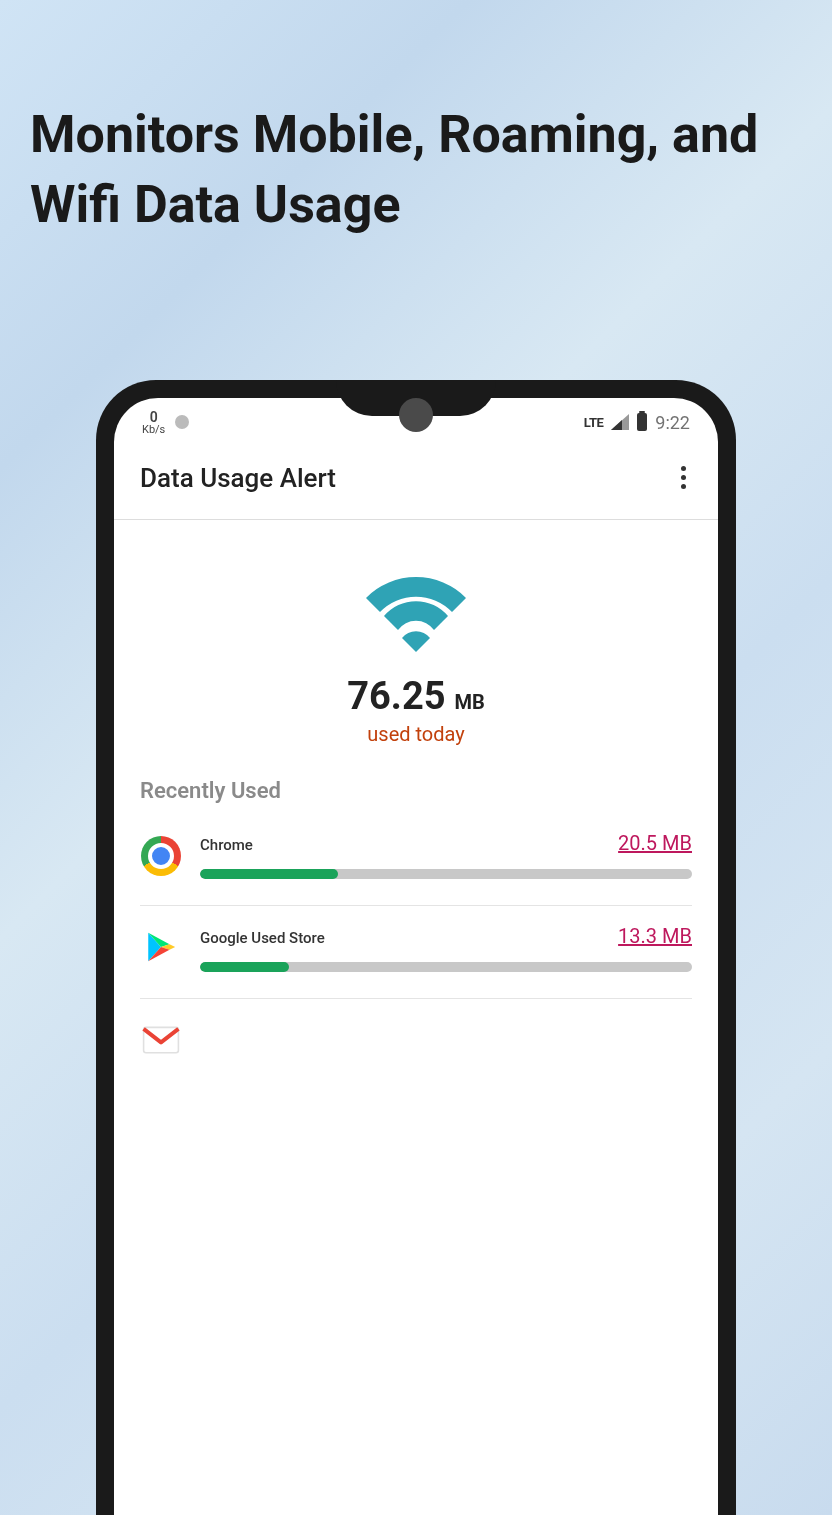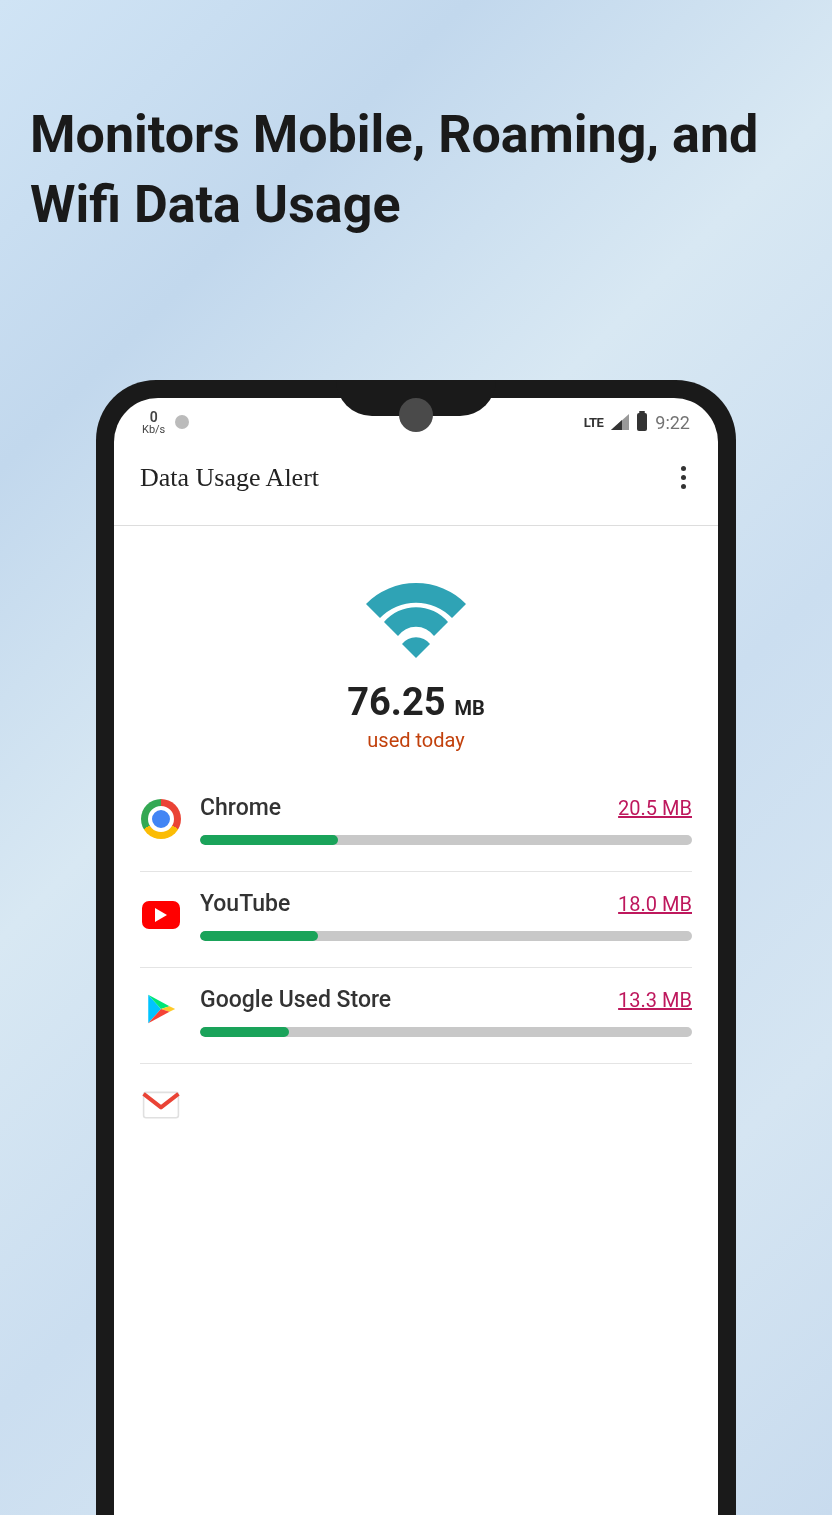--- a/index.html
+++ b/index.html
@@ -76,42 +76,41 @@
   .lte { font-size: 13px; font-weight: 700; letter-spacing: -0.5px; }
   .sig { width: 0; height: 0; border-style: solid; border-width: 0 0 16px 18px; border-color: transparent transparent #999 transparent; position: relative; }
   .sig::after { content:""; position:absolute; left:-18px; bottom:-16px; width:0; height:0; border-style:solid; border-width:0 0 10px 11px; border-color:transparent transparent #333 transparent; }
   .batt { width: 10px; height: 18px; background:#333; border-radius:2px; position:relative; }
   .batt::before { content:""; position:absolute; top:-2px; left:2px; width:6px; height:2px; background:#333; border-radius:1px; }
   .time { font-size: 18px; color:#737373; }
   .app-bar {
     display: flex;
     align-items: center;
     justify-content: space-between;
-    padding: 14px 26px 30px;
+    padding: 14px 26px 24px;
     border-bottom: 1px solid #ddd;
-    font-family: Liberation Serif, serif;
   }
   .app-title { font-size: 26px; font-weight: 500; color: #222; }
   .menu-dots { display:flex; flex-direction:column; gap:4px; padding:6px; cursor:pointer; }
   .menu-dots span { width:5px; height:5px; background:#333; border-radius:50%; }
   .summary { text-align:center; padding: 48px 0 24px; }
   .wifi-icon { display:inline-block; }
   .wifi-icon svg { width: 120px; height: 90px; }
   .usage-row { margin-top: 12px; }
   .usage-val { font-size: 38px; font-weight: 700; color:#222; display:inline;margin-top:39px; }
   .usage-unit { font-size: 20px; font-weight:700; color:#222; margin-left:5px; }
   .usage-sub { color:#c2410c; font-size:20px; margin-top:4px; }
   .section-title { font-size:22px; font-weight:600; color:#8a8a8a; padding: 8px 26px 10px; }
   .list { padding: 0 26px; }
   .item { display:flex; align-items:flex-start; gap:18px; padding: 18px 0 26px; border-bottom: 1px solid #e4e4e4; }
   .item:last-child { border-bottom:none; }
   .item .icon { width:42px; height:42px; flex:0 0 42px; display:flex; align-items:center; justify-content:center; margin-top:4px; }
   .item .body { flex:1; }
   .item .row1 { display:flex; justify-content:space-between; align-items:baseline; }
-  .item .name { font-size:23px; color:#333; font-weight:500; }
+  .item .name { font-size:15px; color:#333; font-weight:500; }
   .item .val  { font-size:20px; color:#be185d;text-decoration:underline; }
   .bar { height:10px; background:#c8c8c8; border-radius:5px; margin-top:14px; position:relative; overflow:hidden; }
   .bar .fill { position:absolute; left:0; top:0; bottom:0; background:#1aa35a; border-radius:5px; }
   
   .chrome-i { width:40px; height:40px; border-radius:50%; background: conic-gradient(#ea4335 0 120deg, #fbbc05 120deg 240deg, #34a853 240deg 360deg); display:flex; align-items:center; justify-content:center; }
   .chrome-i::after { content:""; width:18px; height:18px; background:#4285f4; border:4px solid #fff; border-radius:50%; }
   .yt-i { width:38px; height:28px; background:#f00; border-radius:7px; display:flex; align-items:center; justify-content:center; }
   .yt-i::after { content:""; width:0; height:0; border-style:solid; border-width:7px 0 7px 12px; border-color:transparent transparent transparent #fff; }
   .trash-i svg { width:34px; height:38px; }
   .play-i svg { width:34px; height:38px; }
@@ -159,47 +158,34 @@
           <path d="M60 84 L46 70 A18 18 0 0 1 74 70 Z" fill="#2fa3b5"></path>
         </svg>
       </span>
       <div class="usage-row">
         <span class="usage-val">76.25</span>
         <span class="usage-unit">MB</span>
       </div>
       <div class="usage-sub">used today</div>
     </div>
 
+    <div class="section-title">Recently Used</div>
 
     <div class="list" id="app-list">
         <div class="item">
           <div class="icon">
             <div class="chrome-i"></div>
           </div>
           <div class="body">
             <div class="row1">
               <span class="name">Chrome</span>
               <span class="val">20.5 MB</span>
             </div>
             <div class="bar">
               <div class="fill" style="width:28%"></div>
-            </div>
-          </div>
-        </div>
-        <div class="item">
-          <div class="icon">
-            <div class="yt-i"></div>
-          </div>
-          <div class="body">
-            <div class="row1">
-              <span class="name">YouTube</span>
-              <span class="val">18.0 MB</span>
-            </div>
-            <div class="bar">
-              <div class="fill" style="width:24%"></div>
             </div>
           </div>
         </div>
         <div class="item">
           <div class="icon">
             <div class="play-i"><svg viewBox="0 0 24 24">
                 <path fill="#00c4ff" d="M3 2v20l9-10z"></path>
                 <path fill="#00e676" d="M3 2l15 8-6 2z"></path>
                 <path fill="#ffca28" d="M18 10l4 2-4 2-6-2z"></path>
                 <path fill="#f44336" d="M3 22l15-8-6-2z"></path>

